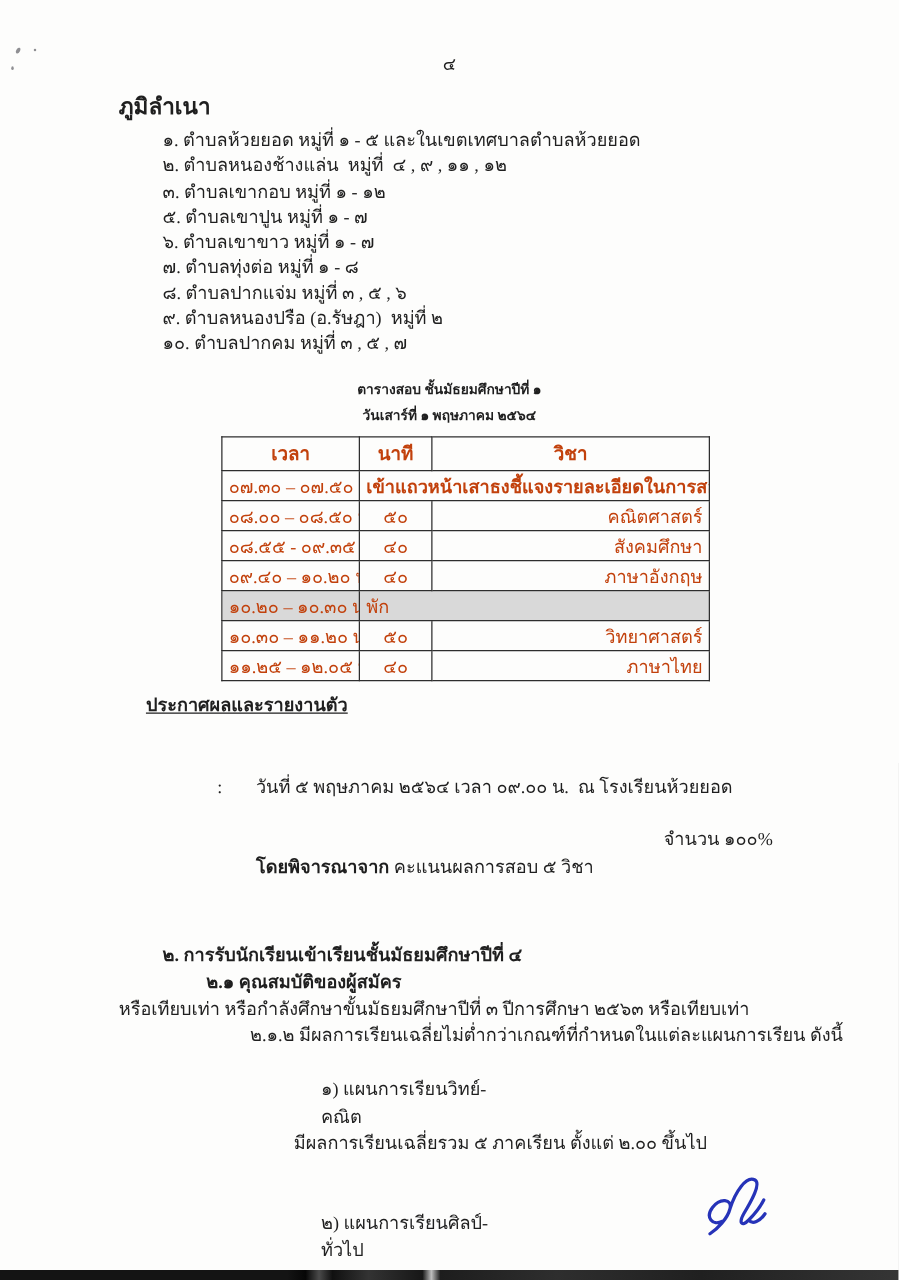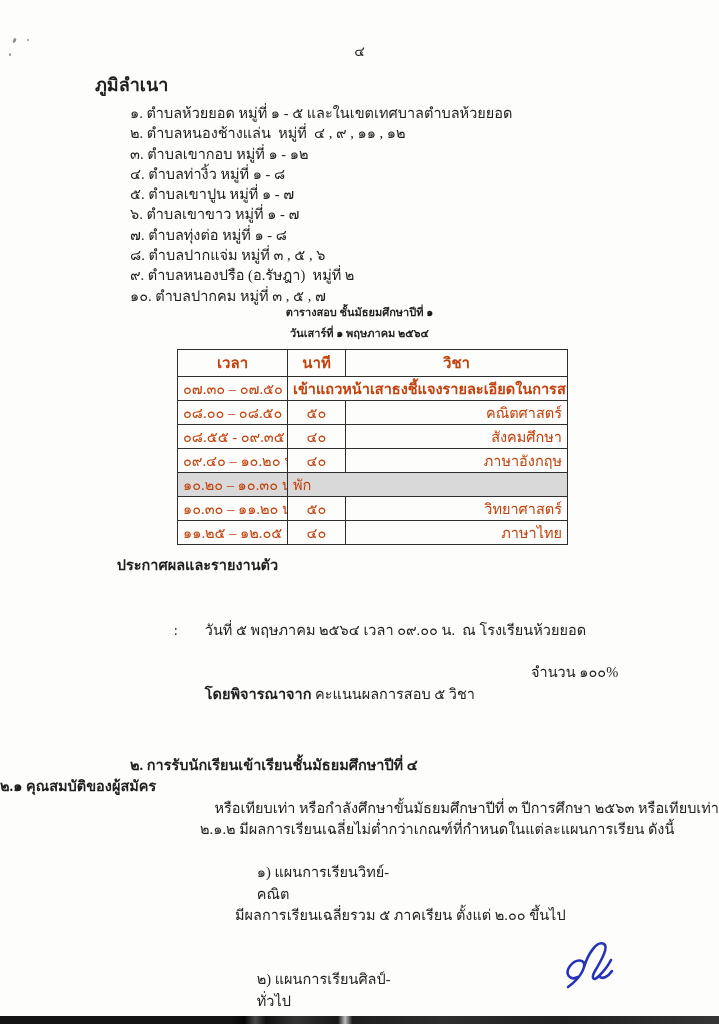--- a/index.html
+++ b/index.html
@@ -53,25 +53,25 @@
   td.subj{padding-left:10px;text-align:right;}
   tr.break-row td{background:#d9d9d9;}
   td.activity{font-weight:bold;padding-left:8px;}
 
   
   .body-text{position:absolute;top:534px;left:0;width:719px;}
   .line{line-height:21.4px;position:relative;white-space:pre-wrap;}
   .ind-heading{padding-left:95px;}
   .ind-colon{padding-left:152px;}
   .ind-l1{padding-left:130px;}
-  .ind-l2{}
+  .ind-l2{padding-left:165px;}
   .ind-l3{padding-left:200px;}
   .ind-plan{padding-left:235px;}
-  .ind-cont{padding-left:95px;text-align:right;}
-  .underline{}
+  .ind-cont{padding-left:95px;}
+  .underline{text-decoration:underline;}
   .gap-before{margin-top:7px;}
   .announce-colon{display:inline-block;width:31px;}
   .amount{position:absolute;left:531px;top:0;}
   .plan-label{display:inline-block;width:153px;vertical-align:top;}
   .plan-criteria{display:inline-block;}
 
   .signature{position:absolute;left:548px;top:933px;}
 </style>
 </head>
 <body>
@@ -82,21 +82,20 @@
   <div class="speckle sp2"></div>
   <div class="speckle sp3"></div>
 
   <div class="page-number">๔</div>
 
   <div class="domicile">
     <div class="heading bold">ภูมิลำเนา</div>
     <div class="item pre">๑. ตำบลห้วยยอด หมู่ที่ ๑ - ๕ และในเขตเทศบาลตำบลห้วยยอด</div>
     <div class="item pre">๒. ตำบลหนองช้างแล่น  หมู่ที่  ๔ , ๙ , ๑๑ , ๑๒</div>
     <div class="item pre">๓. ตำบลเขากอบ หมู่ที่ ๑ - ๑๒</div>
-    <div class="item pre">๔. ตำบลท่างิ้ว หมู่ที่ ๑ - ๘</div>
     <div class="item pre">๕. ตำบลเขาปูน หมู่ที่ ๑ - ๗</div>
     <div class="item pre">๖. ตำบลเขาขาว หมู่ที่ ๑ - ๗</div>
     <div class="item pre">๗. ตำบลทุ่งต่อ หมู่ที่ ๑ - ๘</div>
     <div class="item pre">๘. ตำบลปากแจ่ม หมู่ที่ ๓ , ๕ , ๖</div>
     <div class="item pre">๙. ตำบลหนองปรือ (อ.รัษฎา)  หมู่ที่ ๒</div>
     <div class="item pre">๑๐. ตำบลปากคม หมู่ที่ ๓ , ๕ , ๗</div>
   </div>
 
   <div class="exam-titles">
     <div class="bold">ตารางสอบ ชั้นมัธยมศึกษาปีที่ ๑</div>

